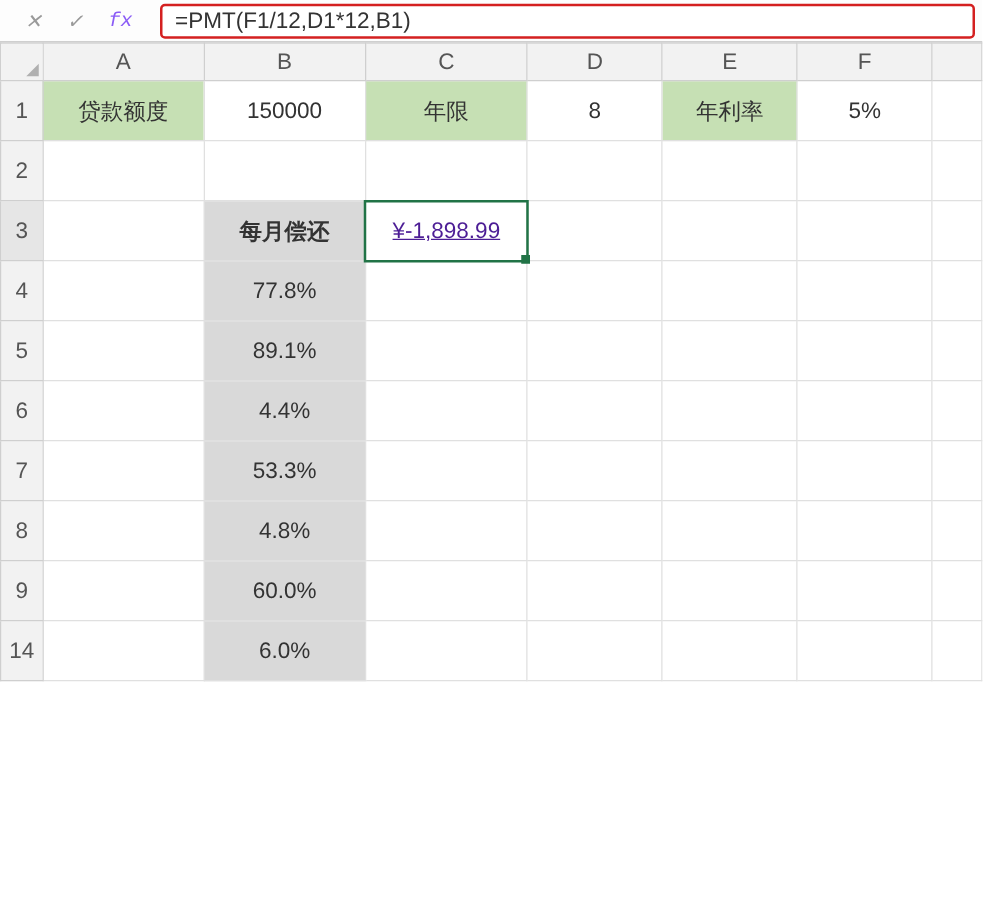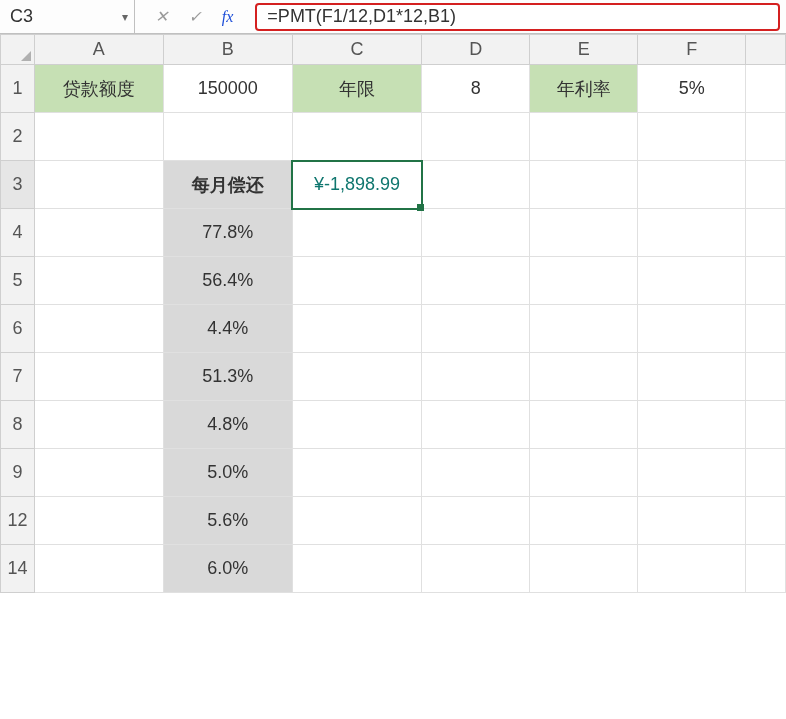--- a/index.html
+++ b/index.html
@@ -42,22 +42,22 @@
     align-items: center;
     gap: 20px;
     padding: 0 20px;
     color: #9a9a9a;
   }
   .fb-icons span {
     font-size: 16px;
     font-style: italic;
   }
   .fb-icons .fx {
-    color: #1d4ed8;
-    font-family: Liberation Serif, serif;
+    color: #8b5cf6;
+    font-family: Liberation Mono, monospace;
   }
   .formula-input {
     flex: 1;
     height: 28px;
     display: flex;
     align-items: center;
     padding: 0 10px;
     font-size: 18px;
     border: 2px solid #d42020;
     border-radius: 4px;
@@ -116,21 +116,21 @@
   .col-B { width: 130px; }
   .col-C { width: 130px; }
   .col-D { width: 109px; }
   .col-E { width: 109px; }
   .col-F { width: 109px; }
   .col-G { width: 40px; }
 
   .green { background: #c6e0b4 !important; font-family: Liberation Mono, monospace; }
   .grey  { background: #d9d9d9 !important; }
   .bold  { font-weight: bold; }
-  .red   { color: #0f766e; }
+  .red   { color: #4c1d95; text-decoration: underline; }
 
   .selected-cell {
     outline: 2px solid #217346;
     outline-offset: -1px;
     position: relative;
   }
   .selected-cell::after {
     content: "";
     position: absolute;
     right: -3px;
@@ -140,24 +140,20 @@
     background: #217346;
   }
   .row3-hdr {
     background: #e6e6e6;
   }
 </style>
 </head>
 <body>
 
 <div class="formula-bar">
-  <div class="name-box">
-    <span>C3</span>
-    <span class="chev">▾</span>
-  </div>
   <div class="fb-icons">
     <span>✕</span>
     <span>✓</span>
     <span class="fx">fx</span>
   </div>
   <div class="formula-input">
     <span>=PMT(F1/12,D1*12,B1)</span>
   </div>
 </div>
 
@@ -214,71 +210,61 @@
     <td class="cell grey">77.8%</td>
     <td class="cell"></td>
     <td class="cell"></td>
     <td class="cell"></td>
     <td class="cell"></td>
     <td class="cell"></td>
   </tr>
   <tr>
     <td class="row-hdr">5</td>
     <td class="cell"></td>
-    <td class="cell grey">56.4%</td>
+    <td class="cell grey">89.1%</td>
     <td class="cell"></td>
     <td class="cell"></td>
     <td class="cell"></td>
     <td class="cell"></td>
     <td class="cell"></td>
   </tr>
   <tr>
     <td class="row-hdr">6</td>
     <td class="cell"></td>
     <td class="cell grey">4.4%</td>
     <td class="cell"></td>
     <td class="cell"></td>
     <td class="cell"></td>
     <td class="cell"></td>
     <td class="cell"></td>
   </tr>
   <tr>
     <td class="row-hdr">7</td>
     <td class="cell"></td>
-    <td class="cell grey">51.3%</td>
+    <td class="cell grey">53.3%</td>
     <td class="cell"></td>
     <td class="cell"></td>
     <td class="cell"></td>
     <td class="cell"></td>
     <td class="cell"></td>
   </tr>
   <tr>
     <td class="row-hdr">8</td>
     <td class="cell"></td>
     <td class="cell grey">4.8%</td>
     <td class="cell"></td>
     <td class="cell"></td>
     <td class="cell"></td>
     <td class="cell"></td>
     <td class="cell"></td>
   </tr>
   <tr>
     <td class="row-hdr">9</td>
     <td class="cell"></td>
-    <td class="cell grey">5.0%</td>
-    <td class="cell"></td>
-    <td class="cell"></td>
-    <td class="cell"></td>
-    <td class="cell"></td>
-    <td class="cell"></td>
-  </tr>
-  <tr>
-    <td class="row-hdr">12</td>
-    <td class="cell"></td>
-    <td class="cell grey">5.6%</td>
+    <td class="cell grey">60.0%</td>
     <td class="cell"></td>
     <td class="cell"></td>
     <td class="cell"></td>
     <td class="cell"></td>
     <td class="cell"></td>
   </tr>
   <tr>
     <td class="row-hdr">14</td>
     <td class="cell"></td>
     <td class="cell grey">6.0%</td>

